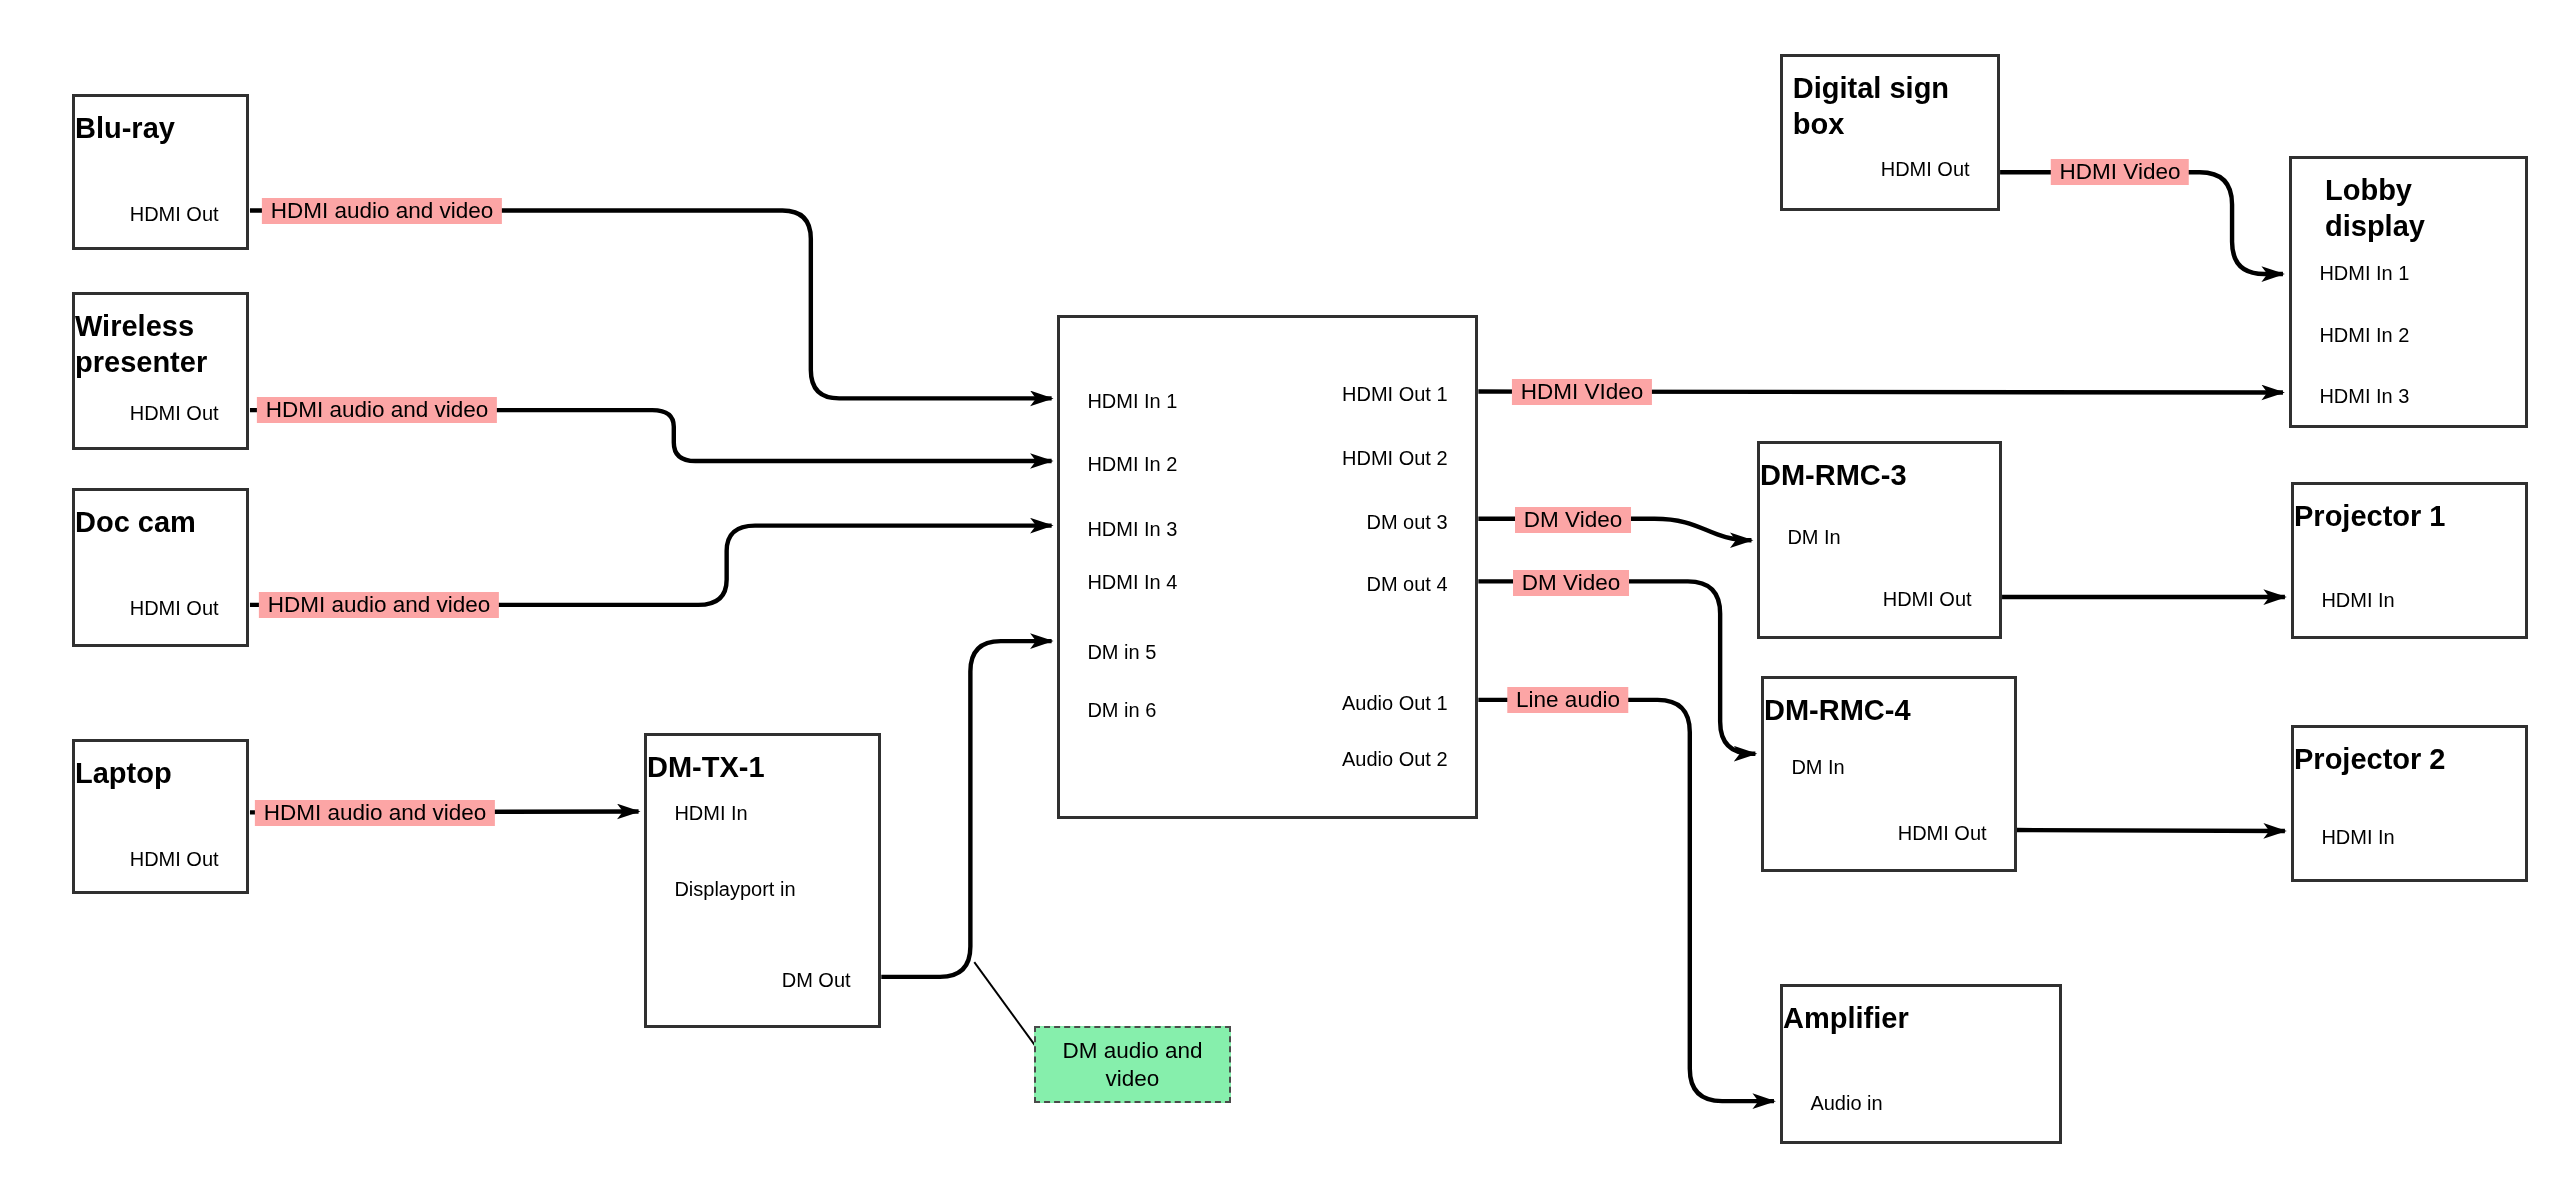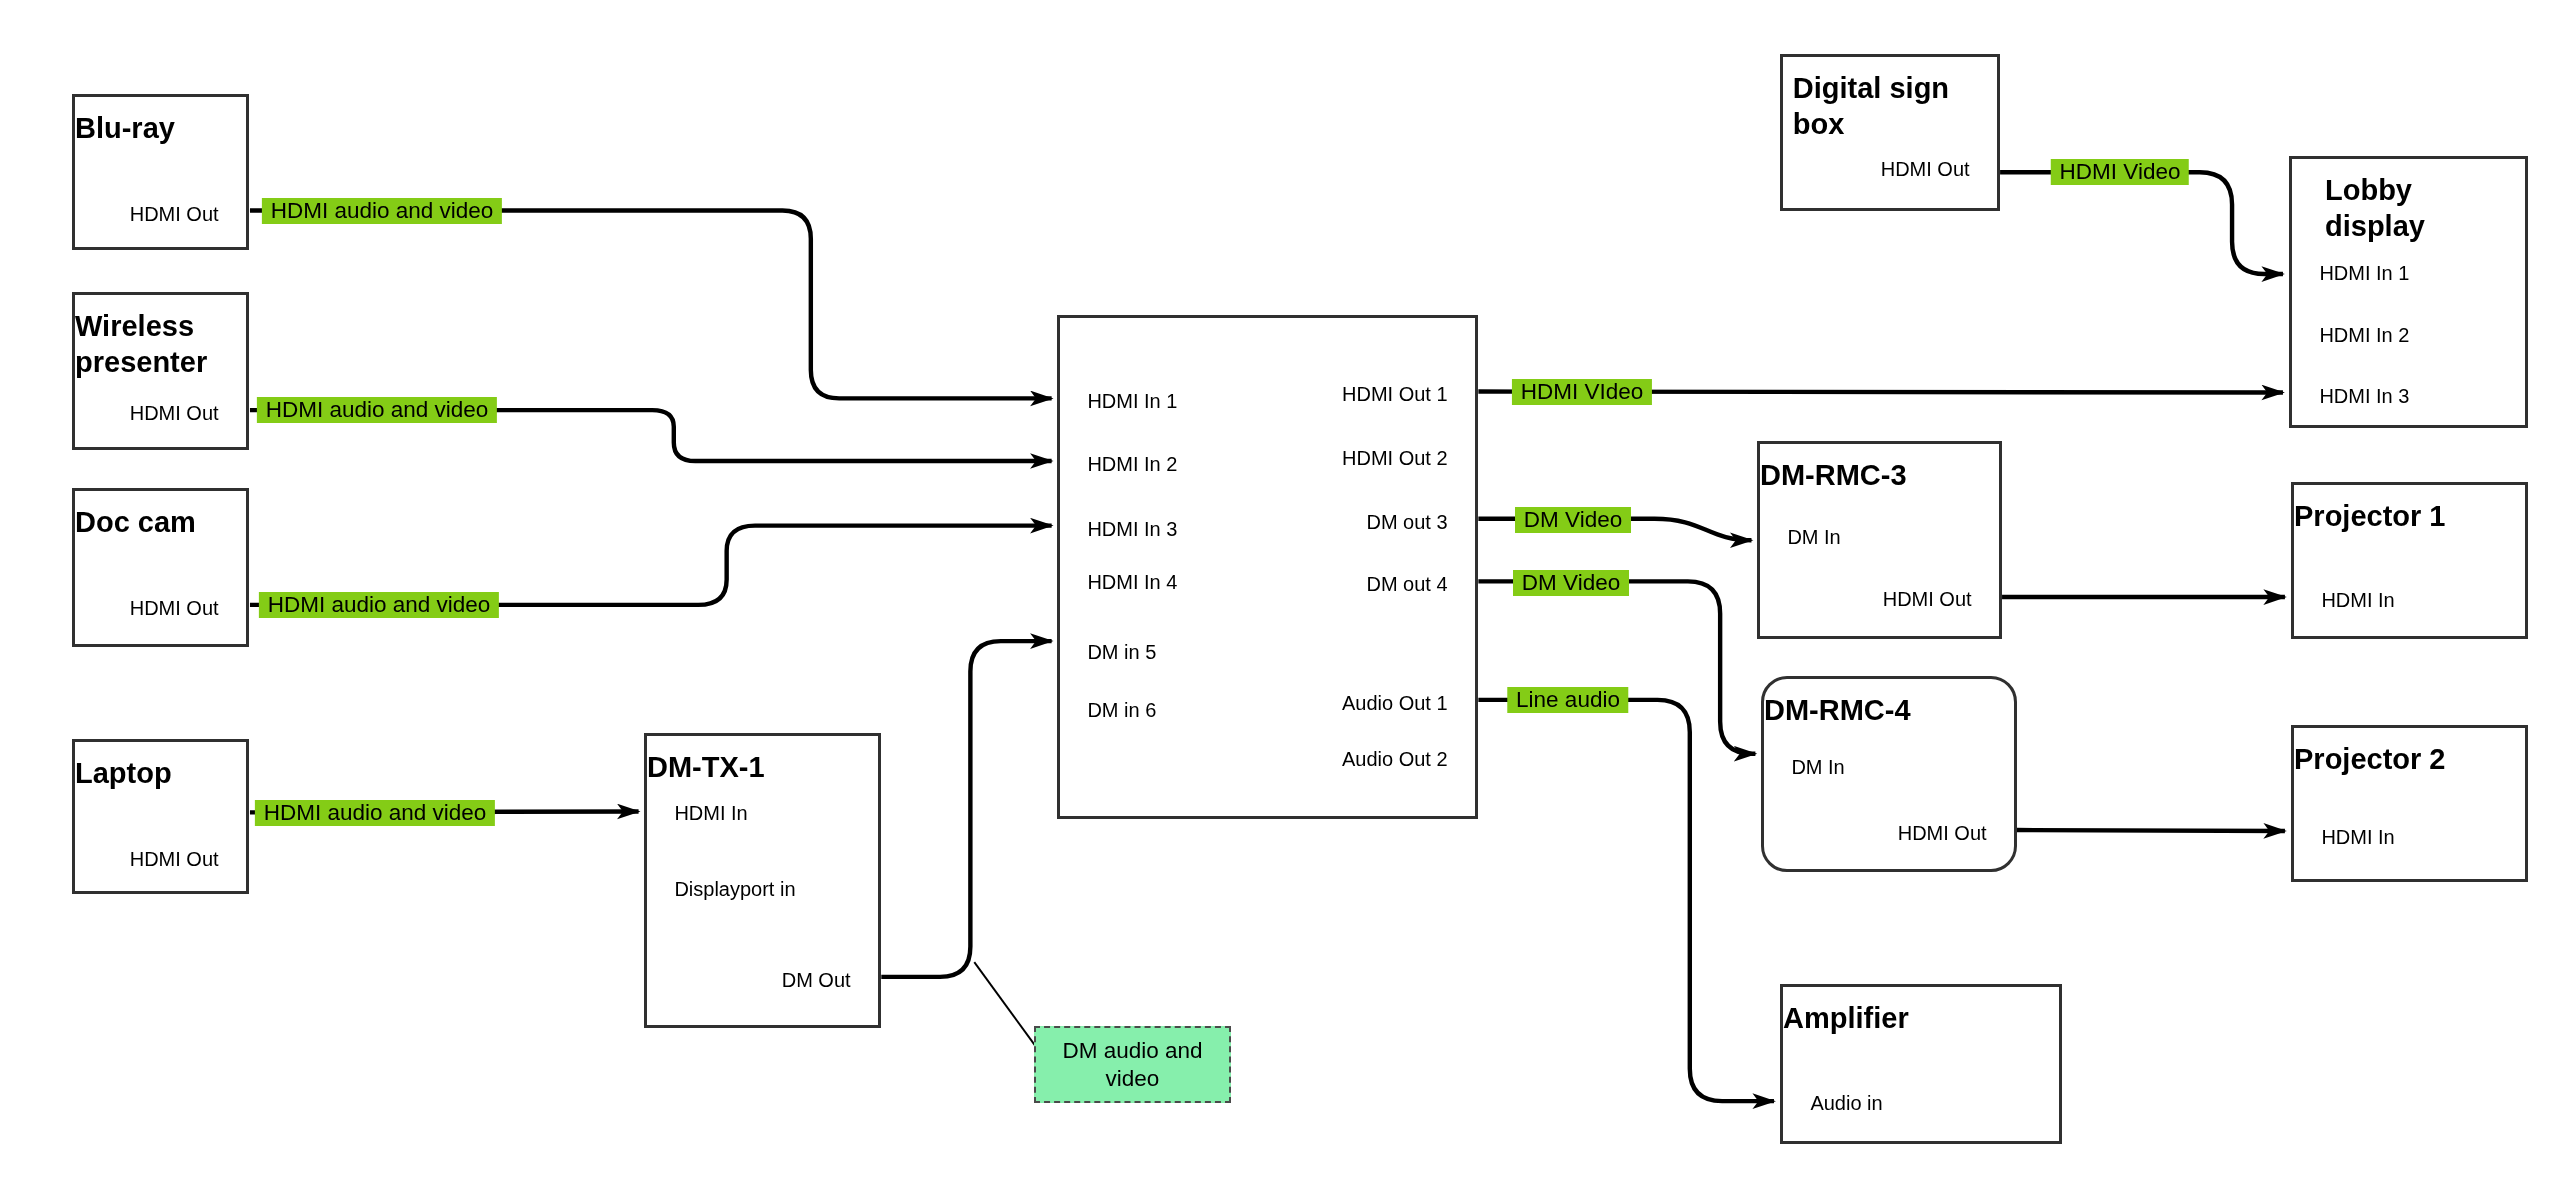--- a/index.html
+++ b/index.html
@@ -17,40 +17,40 @@
     font-weight:bold;font-size:29px;line-height:36px;
     padding-top:12.7px;
   }
   .port{
     position:absolute;font-size:20px;white-space:nowrap;transform:translateY(-50%);
   }
   .port.pl{left:27.4px;}
   .port.pr{right:27.4px;text-align:right;}
   .edge-label{
     position:absolute;transform:translate(-50%,-50%);font-size:22.5px;
-    background:#84cc16;padding:0 8.8px;white-space:nowrap;z-index:3;
+    background:#fca5a5;padding:0 8.8px;white-space:nowrap;z-index:3;
   }
   .callout{
     position:absolute;left:1034px;top:1026px;width:197px;height:77px;
     border:2px dashed #4a4a4a;box-sizing:border-box;background:#86efac;
     font-size:22.5px;line-height:28px;text-align:center;
     display:flex;align-items:center;justify-content:center;z-index:2;
   }
   .callout div{padding:0 17.6px;}
   
   .n-bluray  {left:72px;  top:94px;  width:177px; height:156px;}
   .n-wireless{left:72px;  top:292px; width:177px; height:158px;}
   .n-doccam  {left:72px;  top:488px; width:177px; height:159px;}
   .n-laptop  {left:72px;  top:695px; width:177px; height:155px;margin-top:44px;}
   .n-dmtx1   {left:644px; top:733px; width:237px; height:295px;}
   .n-dm8x8   {left:1057px;top:315px; width:421px; height:504px;}
   .n-sign    {left:1780px;top:54px;  width:220px; height:157px;}
   .n-lobby   {left:2289px;top:156px; width:239px; height:272px;}
   .n-rmc3    {left:1757px;top:441px; width:245px; height:198px;}
-  .n-rmc4    {left:1761px;top:676px; width:256px; height:196px;border-radius:26px;}
+  .n-rmc4    {left:1761px;top:676px; width:256px; height:196px;}
   .n-proj1   {left:2291px;top:482px; width:237px; height:157px;}
   .n-proj2   {left:2291px;top:725px; width:237px; height:157px;}
   .n-amp     {left:1780px;top:984px;width:282px; height:160px;}
   .n-lobby .node-title{padding-left:33px;padding-right:52px;}
   .n-sign  .node-title{padding-left:9.8px;padding-right:9.8px;}
 </style>
 </head>
 <body>
 
 <div class="canvas">

